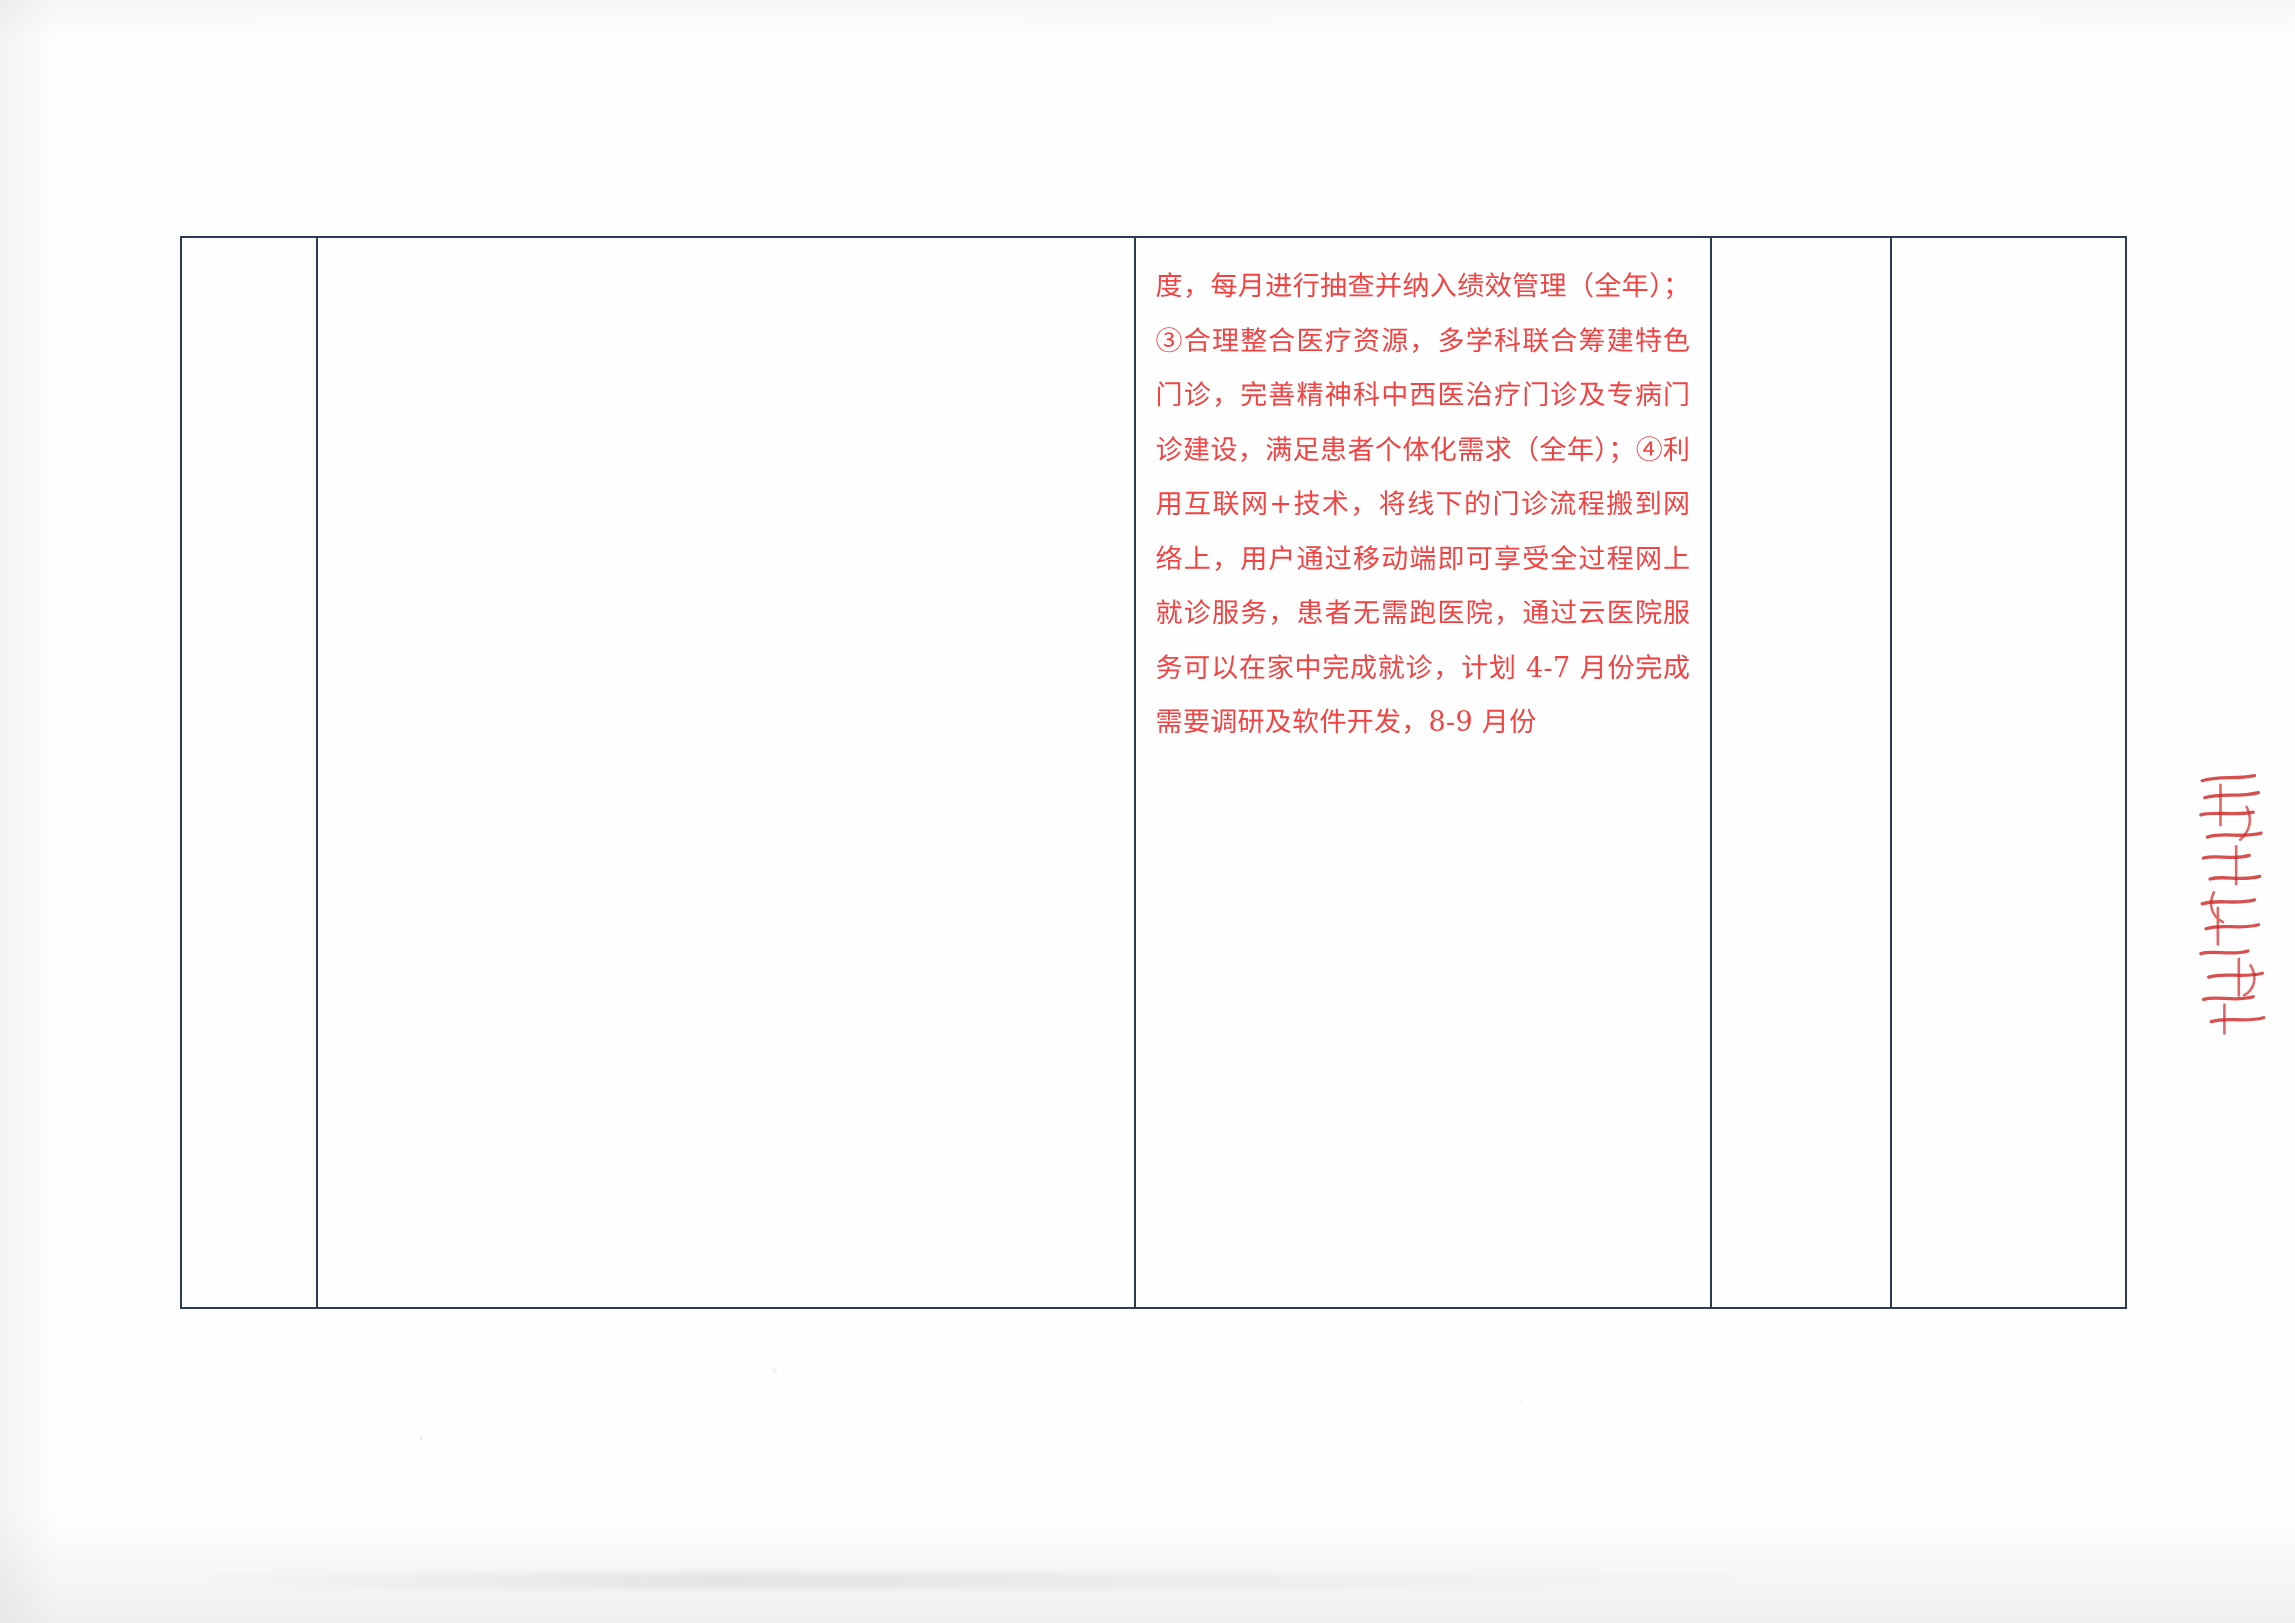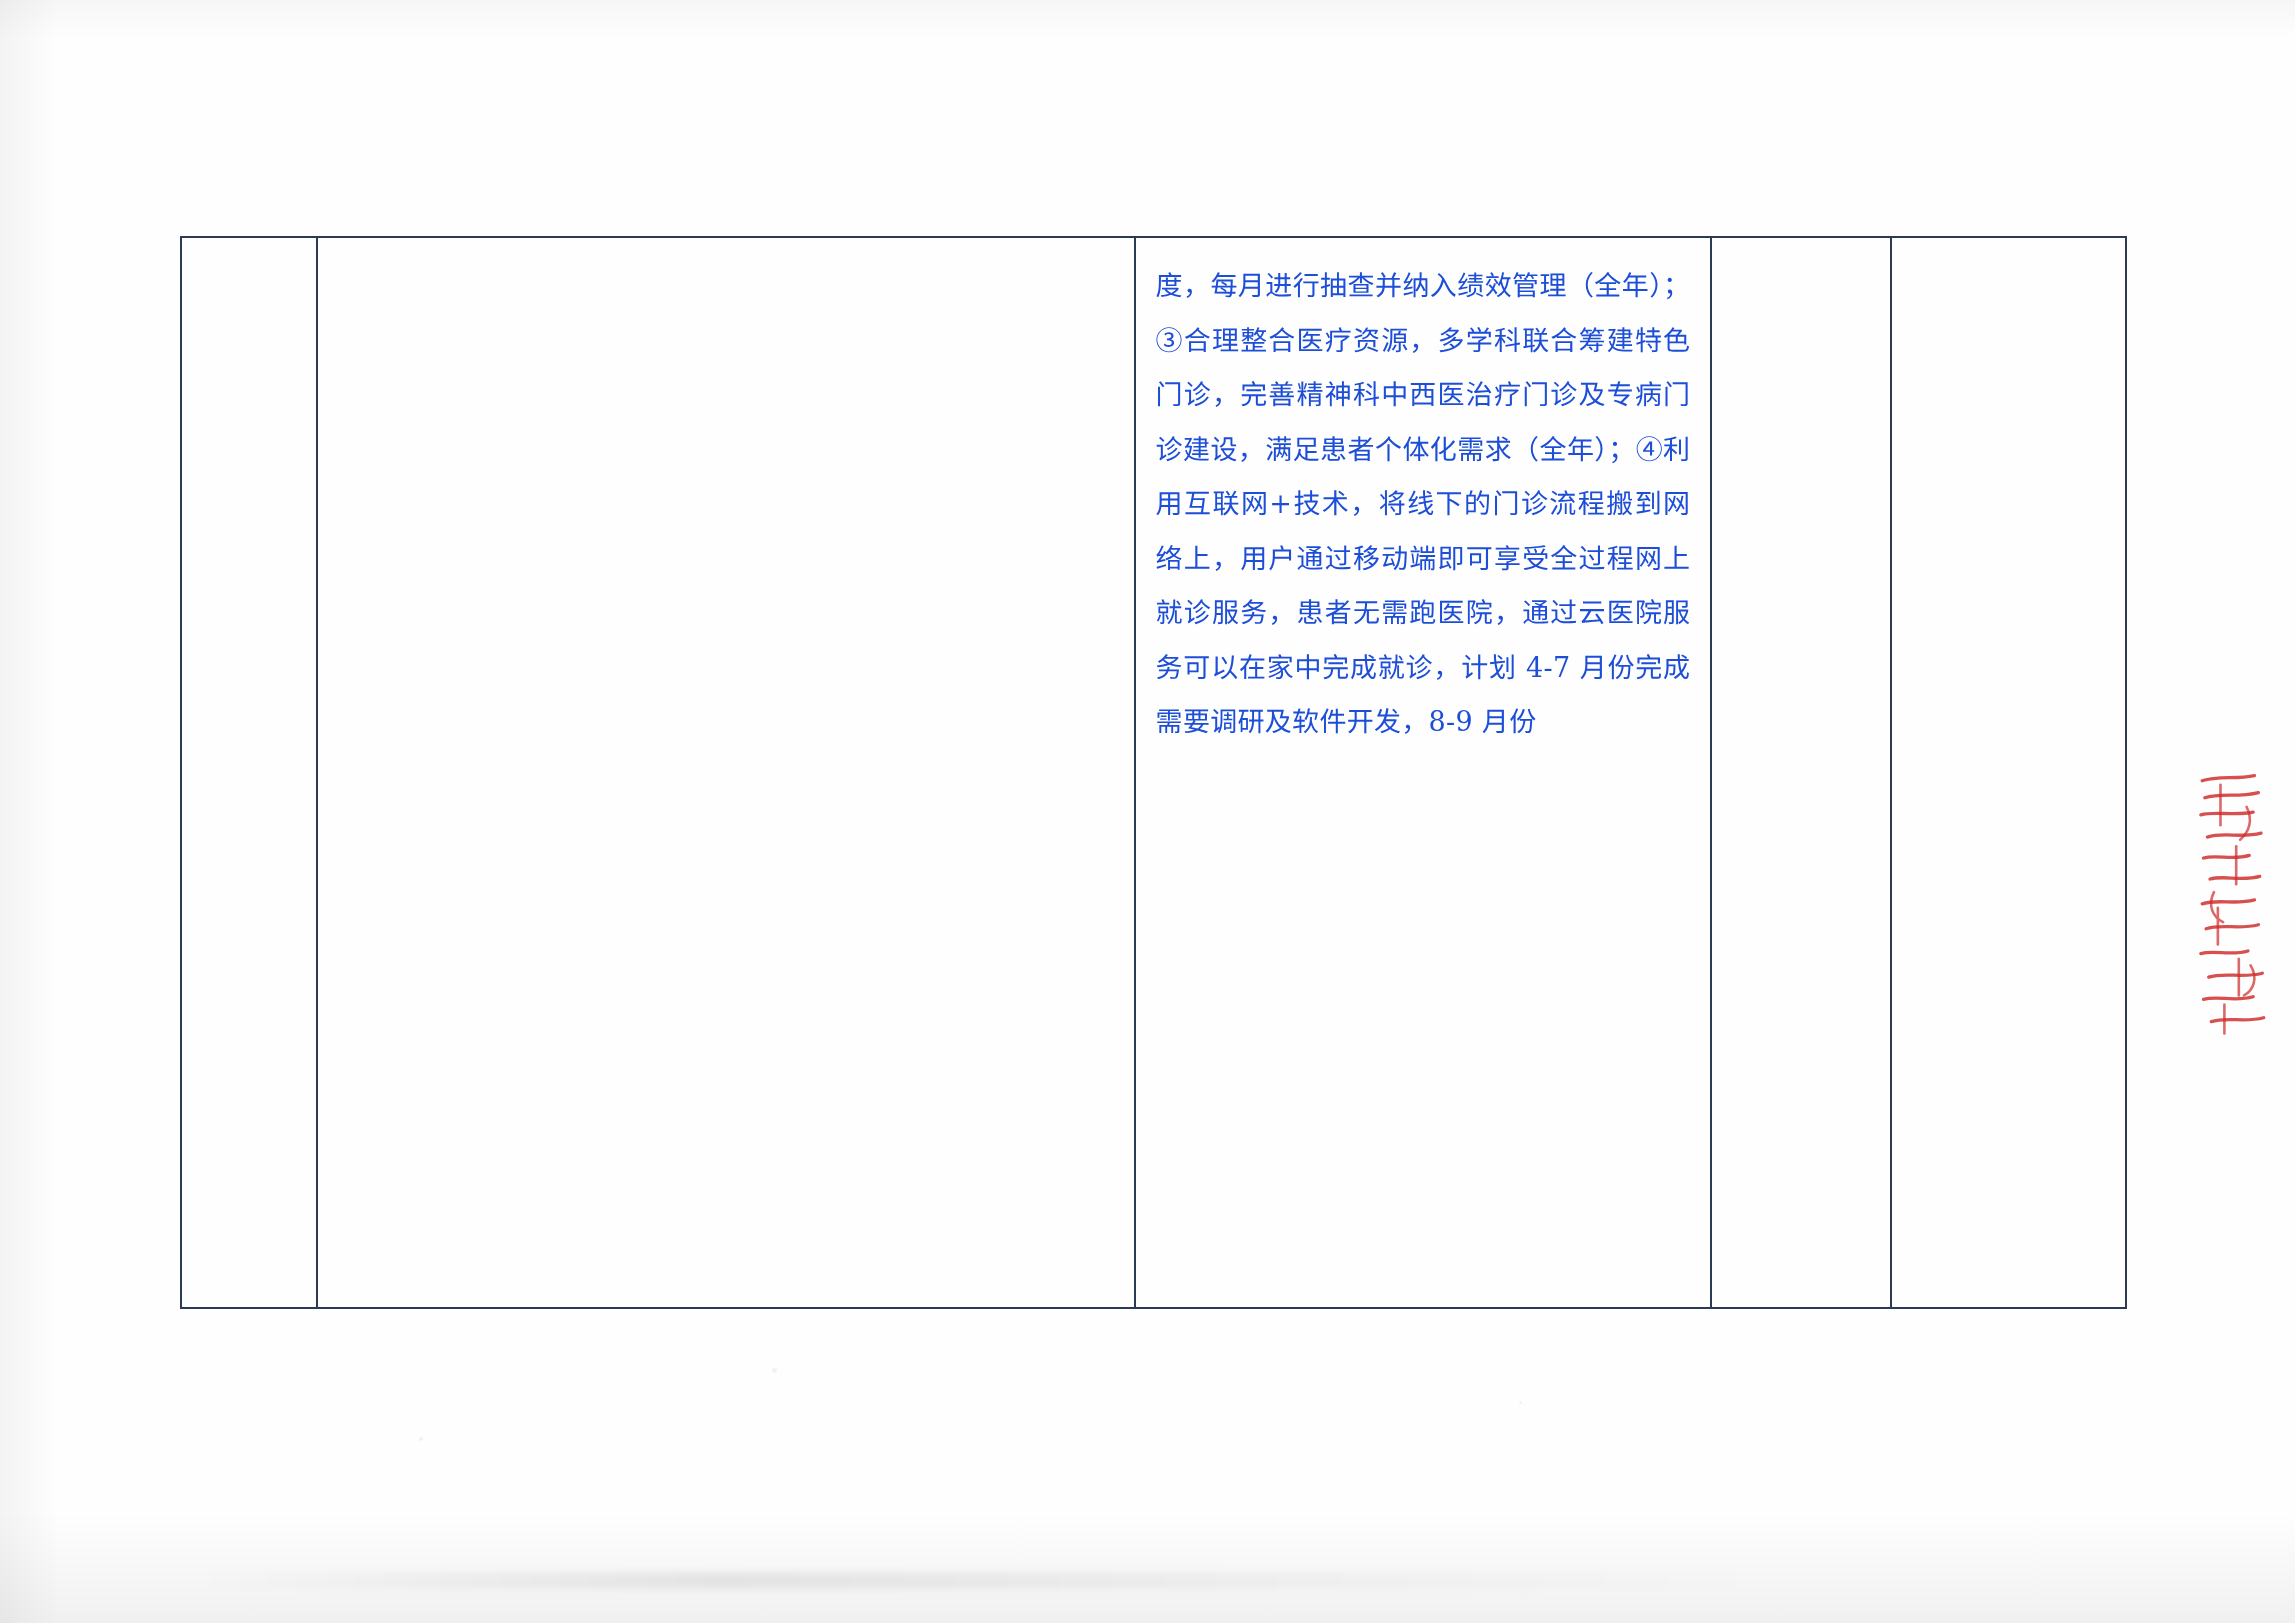--- a/index.html
+++ b/index.html
@@ -77,21 +77,21 @@
   .col-1 { width: 134px; }
   .col-2 { width: 818px; }
   .col-3 { width: 576px; }
   .col-4 { width: 180px; }
   .col-5 { flex: 1 1 auto; }
 
   .cell-text {
     font-family: "DejaVu Serif", "Liberation Serif", serif;
     font-size: 27px;
     line-height: 2.02;
-    color: #1d4ed8;
+    color: #ef4444;
     letter-spacing: 0.3px;
     padding: 21px 19.6px 0 19.6px;
     text-align: justify;
     text-justify: inter-ideograph;
     word-break: break-all;
     white-space: pre-wrap;
   }
   .cell-empty { }
 
   

